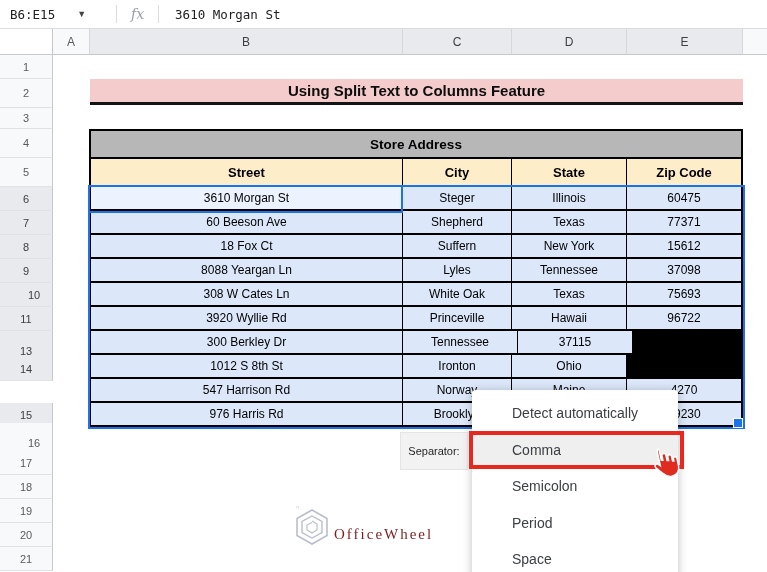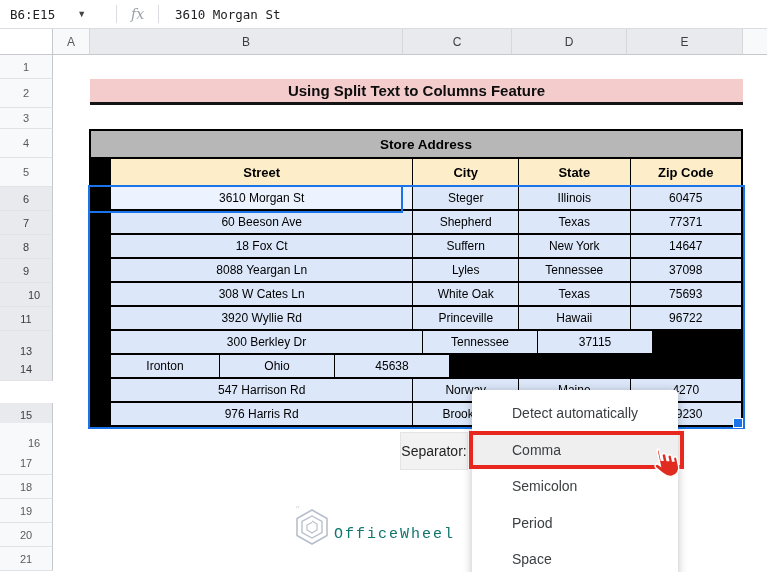--- a/index.html
+++ b/index.html
@@ -29,52 +29,52 @@
       display:flex;align-items:center;justify-content:center;font-size:11px;color:#575b60;cursor:pointer;}
   .rh.sel{background:#e8eaed;color:#3c4043;}
 
   
   .sheet-title{left:90px;top:79px;width:653px;height:26px;background:#f4cccc;border-bottom:3px solid #141414;
       display:flex;align-items:center;justify-content:center;font-weight:bold;font-size:15px;color:#0d0d0d;}
 
   
   .tbl{left:89px;top:129px;width:654px;height:298px;background:#000;padding:2px;
        display:flex;flex-direction:column;gap:2px;}
-  .trow{display:flex;gap:1px;flex:0 0 auto;padding-left:20px;}
+  .trow{display:flex;gap:1px;flex:0 0 auto;}
   .tcell{display:flex;align-items:center;justify-content:center;overflow:hidden;white-space:nowrap;cursor:cell;}
   .t-title{height:26px;background:#b7b7b7;font-weight:bold;font-size:13.5px;}
   .t-head{height:26px;}
   .t-head .tcell{background:#fdeec9;font-weight:bold;font-size:13px;}
   .t-data{height:22px;}
   .t-data .tcell{background:#dce8fa;font-size:12px;}
   .t-data .tcell.active{background:#ecf2fe;}
   .w-b{width:311px;} .w-c{width:108px;} .w-d{width:114px;} .w-e{width:114px;} .w-full{width:650px;}
 
   
   .range-outline{left:88px;top:185px;width:657px;height:244px;border:2px solid #1a73e8;pointer-events:none;}
   .cell-outline{left:88px;top:185px;width:315px;height:28px;border:2px solid #1a73e8;pointer-events:none;}
   .fill-handle{left:733px;top:418px;width:10px;height:10px;background:#1a73e8;border:1px solid #fff;cursor:crosshair;}
 
   
   .sep-chip{left:400px;top:432px;width:68px;height:38px;background:#f2f2f2;border:1px solid #e4e4e4;
-      display:flex;align-items:center;justify-content:center;font-size:14px;color:#1f1f1f;}
+      display:flex;align-items:center;justify-content:center;font-size:11px;color:#1f1f1f;}
 
   
   .menu{left:472px;top:390px;width:206px;height:190px;background:#fff;border-radius:4px 4px 0 0;
         box-shadow:0 1px 10px rgba(0,0,0,0.25);padding-top:5px;z-index:5;}
   .menu-item{height:36.5px;display:flex;align-items:center;padding-left:40px;font-size:14px;color:#3c4043;cursor:pointer;}
   .menu-item.hover{background:#efefef;}
 
   .red-box{left:469px;top:431px;width:215px;height:38px;border:4px solid #e8281e;z-index:6;pointer-events:none;}
   .cursor-hand{left:648px;top:445px;z-index:7;pointer-events:none;}
 
   
   .watermark{left:294px;top:504px;width:180px;height:46px;display:flex;align-items:center;z-index:1;}
   .wm-tick{position:absolute;left:2px;top:0;font-size:9px;color:#c9ced8;}
-  .wm-text{font-family:Liberation Mono, monospace;font-size:15px;letter-spacing:2px;color:#0f766e;margin-left:4px;margin-top:15px;}
+  .wm-text{font-family:Liberation Serif, serif;font-size:15px;letter-spacing:2px;color:#7f1d1d;margin-left:4px;margin-top:15px;}
 </style>
 </head>
 <body>
 
 <div class="screen">
 
   <div class="abs topbar">
     <div class="namebox">
       <span class="nb-text">B6:E15</span>
       <span class="nb-arrow">▼</span>
@@ -147,21 +147,21 @@
     <div class="trow t-data">
       <div class="tcell w-b">60 Beeson Ave</div>
       <div class="tcell w-c">Shepherd</div>
       <div class="tcell w-d">Texas</div>
       <div class="tcell w-e">77371</div>
     </div>
     <div class="trow t-data">
       <div class="tcell w-b">18 Fox Ct</div>
       <div class="tcell w-c">Suffern</div>
       <div class="tcell w-d">New York</div>
-      <div class="tcell w-e">14647</div>
+      <div class="tcell w-e">15612</div>
     </div>
     <div class="trow t-data">
       <div class="tcell w-b">8088 Yeargan Ln</div>
       <div class="tcell w-c">Lyles</div>
       <div class="tcell w-d">Tennessee</div>
       <div class="tcell w-e">37098</div>
     </div>
     <div class="trow t-data">
       <div class="tcell w-b">308 W Cates Ln</div>
       <div class="tcell w-c">White Oak</div>
@@ -173,23 +173,23 @@
       <div class="tcell w-c">Princeville</div>
       <div class="tcell w-d">Hawaii</div>
       <div class="tcell w-e">96722</div>
     </div>
     <div class="trow t-data">
       <div class="tcell w-b">300 Berkley Dr</div>
       <div class="tcell w-d">Tennessee</div>
       <div class="tcell w-e">37115</div>
     </div>
     <div class="trow t-data">
+      <div class="tcell w-b">1012 S 8th St</div>
       <div class="tcell w-c">Ironton</div>
       <div class="tcell w-d">Ohio</div>
-      <div class="tcell w-e">45638</div>
     </div>
     <div class="trow t-data">
       <div class="tcell w-b">547 Harrison Rd</div>
       <div class="tcell w-c">Norway</div>
       <div class="tcell w-d">Maine</div>
       <div class="tcell w-e">4270</div>
     </div>
     <div class="trow t-data">
       <div class="tcell w-b">976 Harris Rd</div>
       <div class="tcell w-c">Brooklyn</div>

